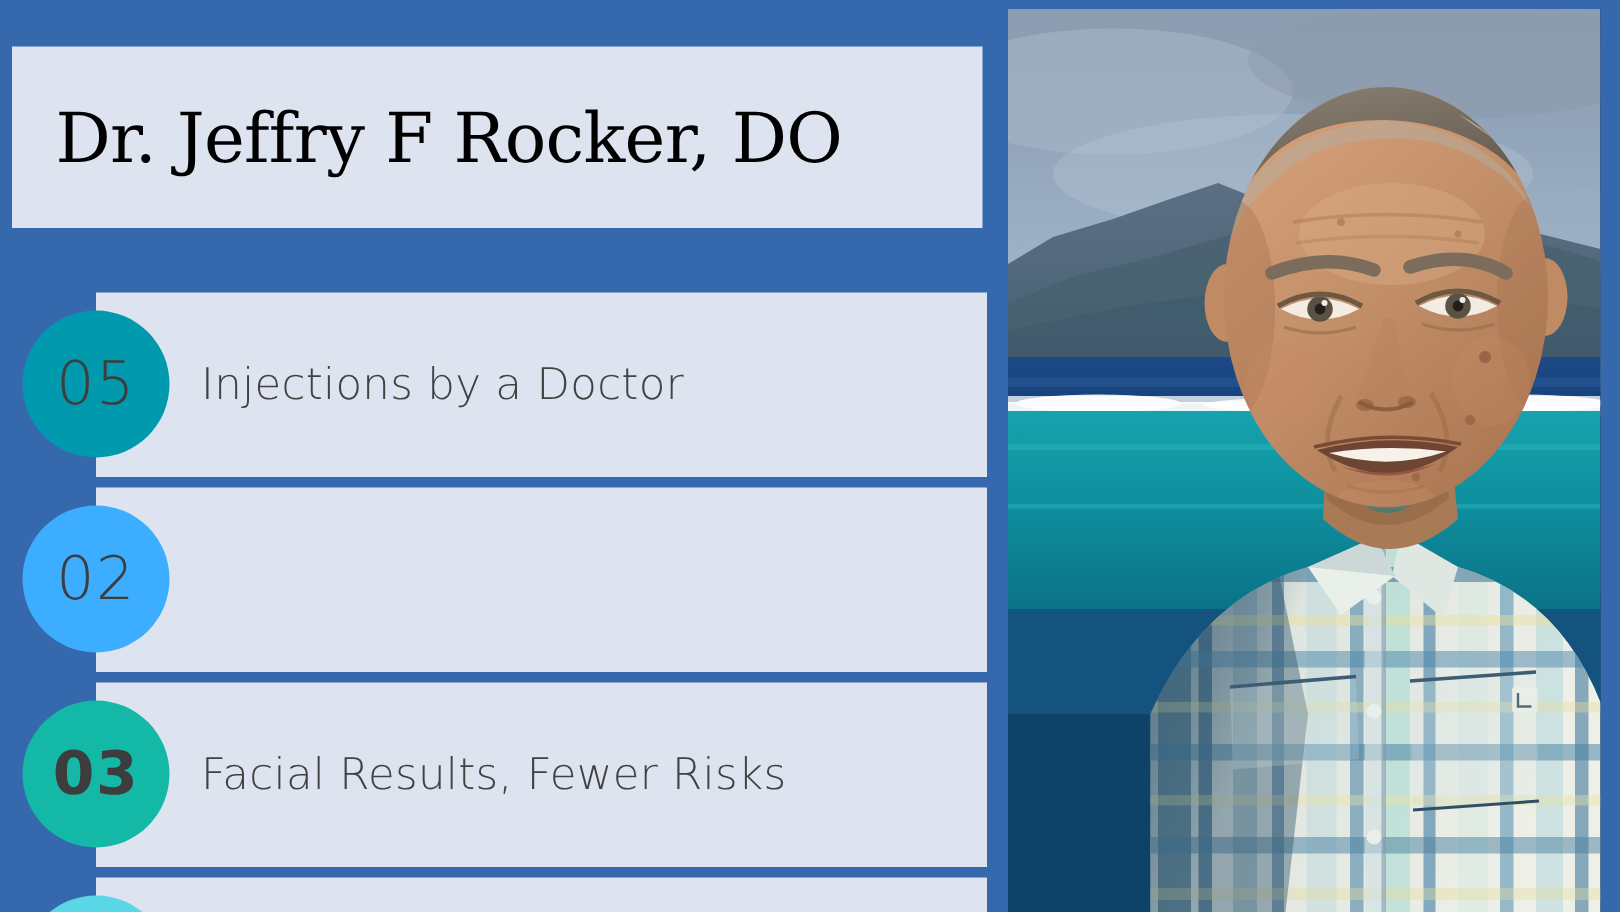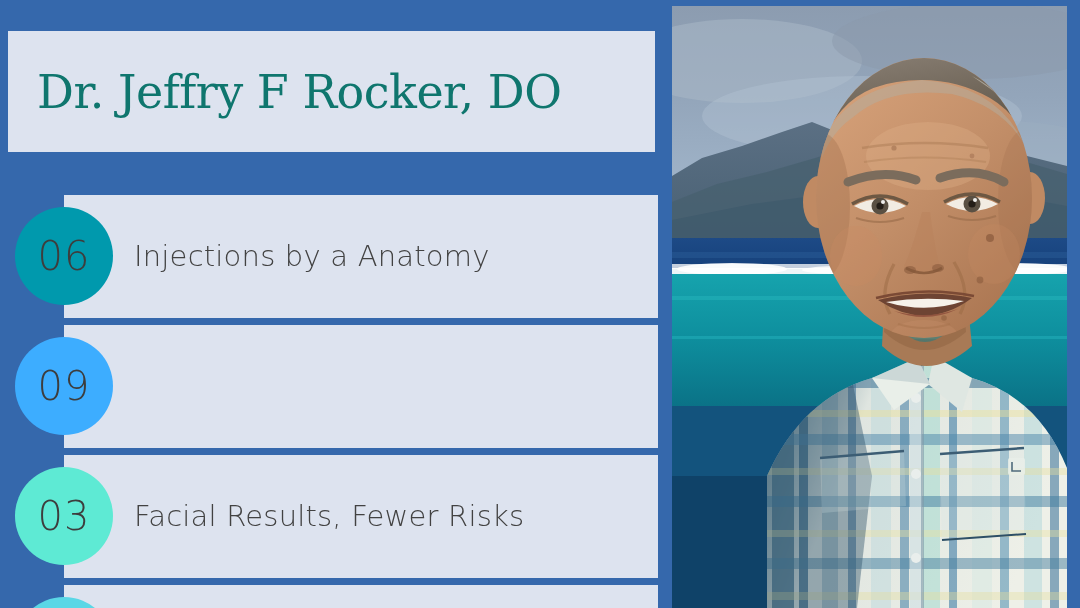--- a/index.html
+++ b/index.html
@@ -25,21 +25,21 @@
     background:#dde3ef;
     display:flex;
     align-items:center;
     padding-left:29px;
   }
   .title-text {
     font-family:"DejaVu Serif", "Liberation Serif", serif;
     font-size:46px;
     font-weight:400;
     letter-spacing:-0.5px;
-    color:#0f766e;
+    color:#000000;
     white-space:nowrap;
     text-align:center;
   }
 
   
   .list {
     position:absolute;
     left:0; top:195px;
     width:670px;
   }
@@ -100,32 +100,32 @@
 <div class="slide">
 
   <div class="title-panel">
     <div class="title-text">Dr. Jeffry F Rocker, DO</div>
   </div>
 
   <div class="list">
 
     <div class="list-item">
       <div class="item-bar"></div>
-      <div class="item-badge" style="background:#0099ad;">06</div>
-      <div class="item-label">Injections by a Anatomy</div>
+      <div class="item-badge" style="background:#0099ad;">05</div>
+      <div class="item-label">Injections by a Doctor</div>
     </div>
 
     <div class="list-item">
       <div class="item-bar"></div>
-      <div class="item-badge" style="background:#3dadff;">09</div>
+      <div class="item-badge" style="background:#3dadff;">02</div>
     </div>
 
     <div class="list-item">
       <div class="item-bar"></div>
-      <div class="item-badge" style="background:#5eead4;">03</div>
+      <div class="item-badge" style="background:#14b8a6;font-weight:bold;">03</div>
       <div class="item-label">Facial Results, Fewer Risks</div>
     </div>
 
     <div class="list-item">
       <div class="item-bar"></div>
       <div class="item-badge" style="background:#5ad7e6;">04</div>
       <div class="item-label"></div>
     </div>
 
   </div>

